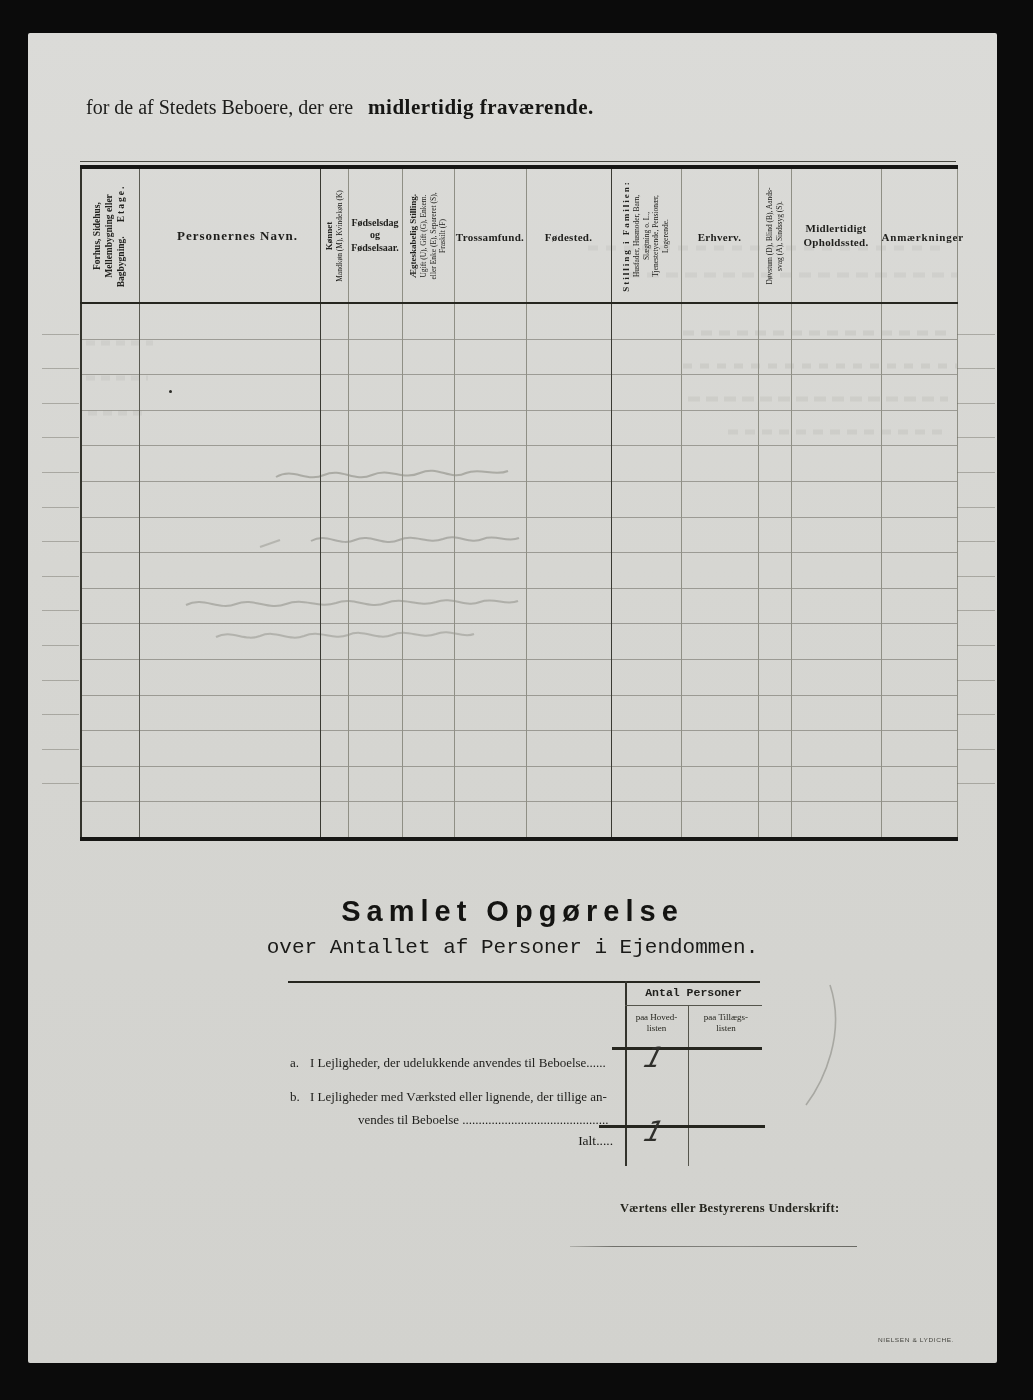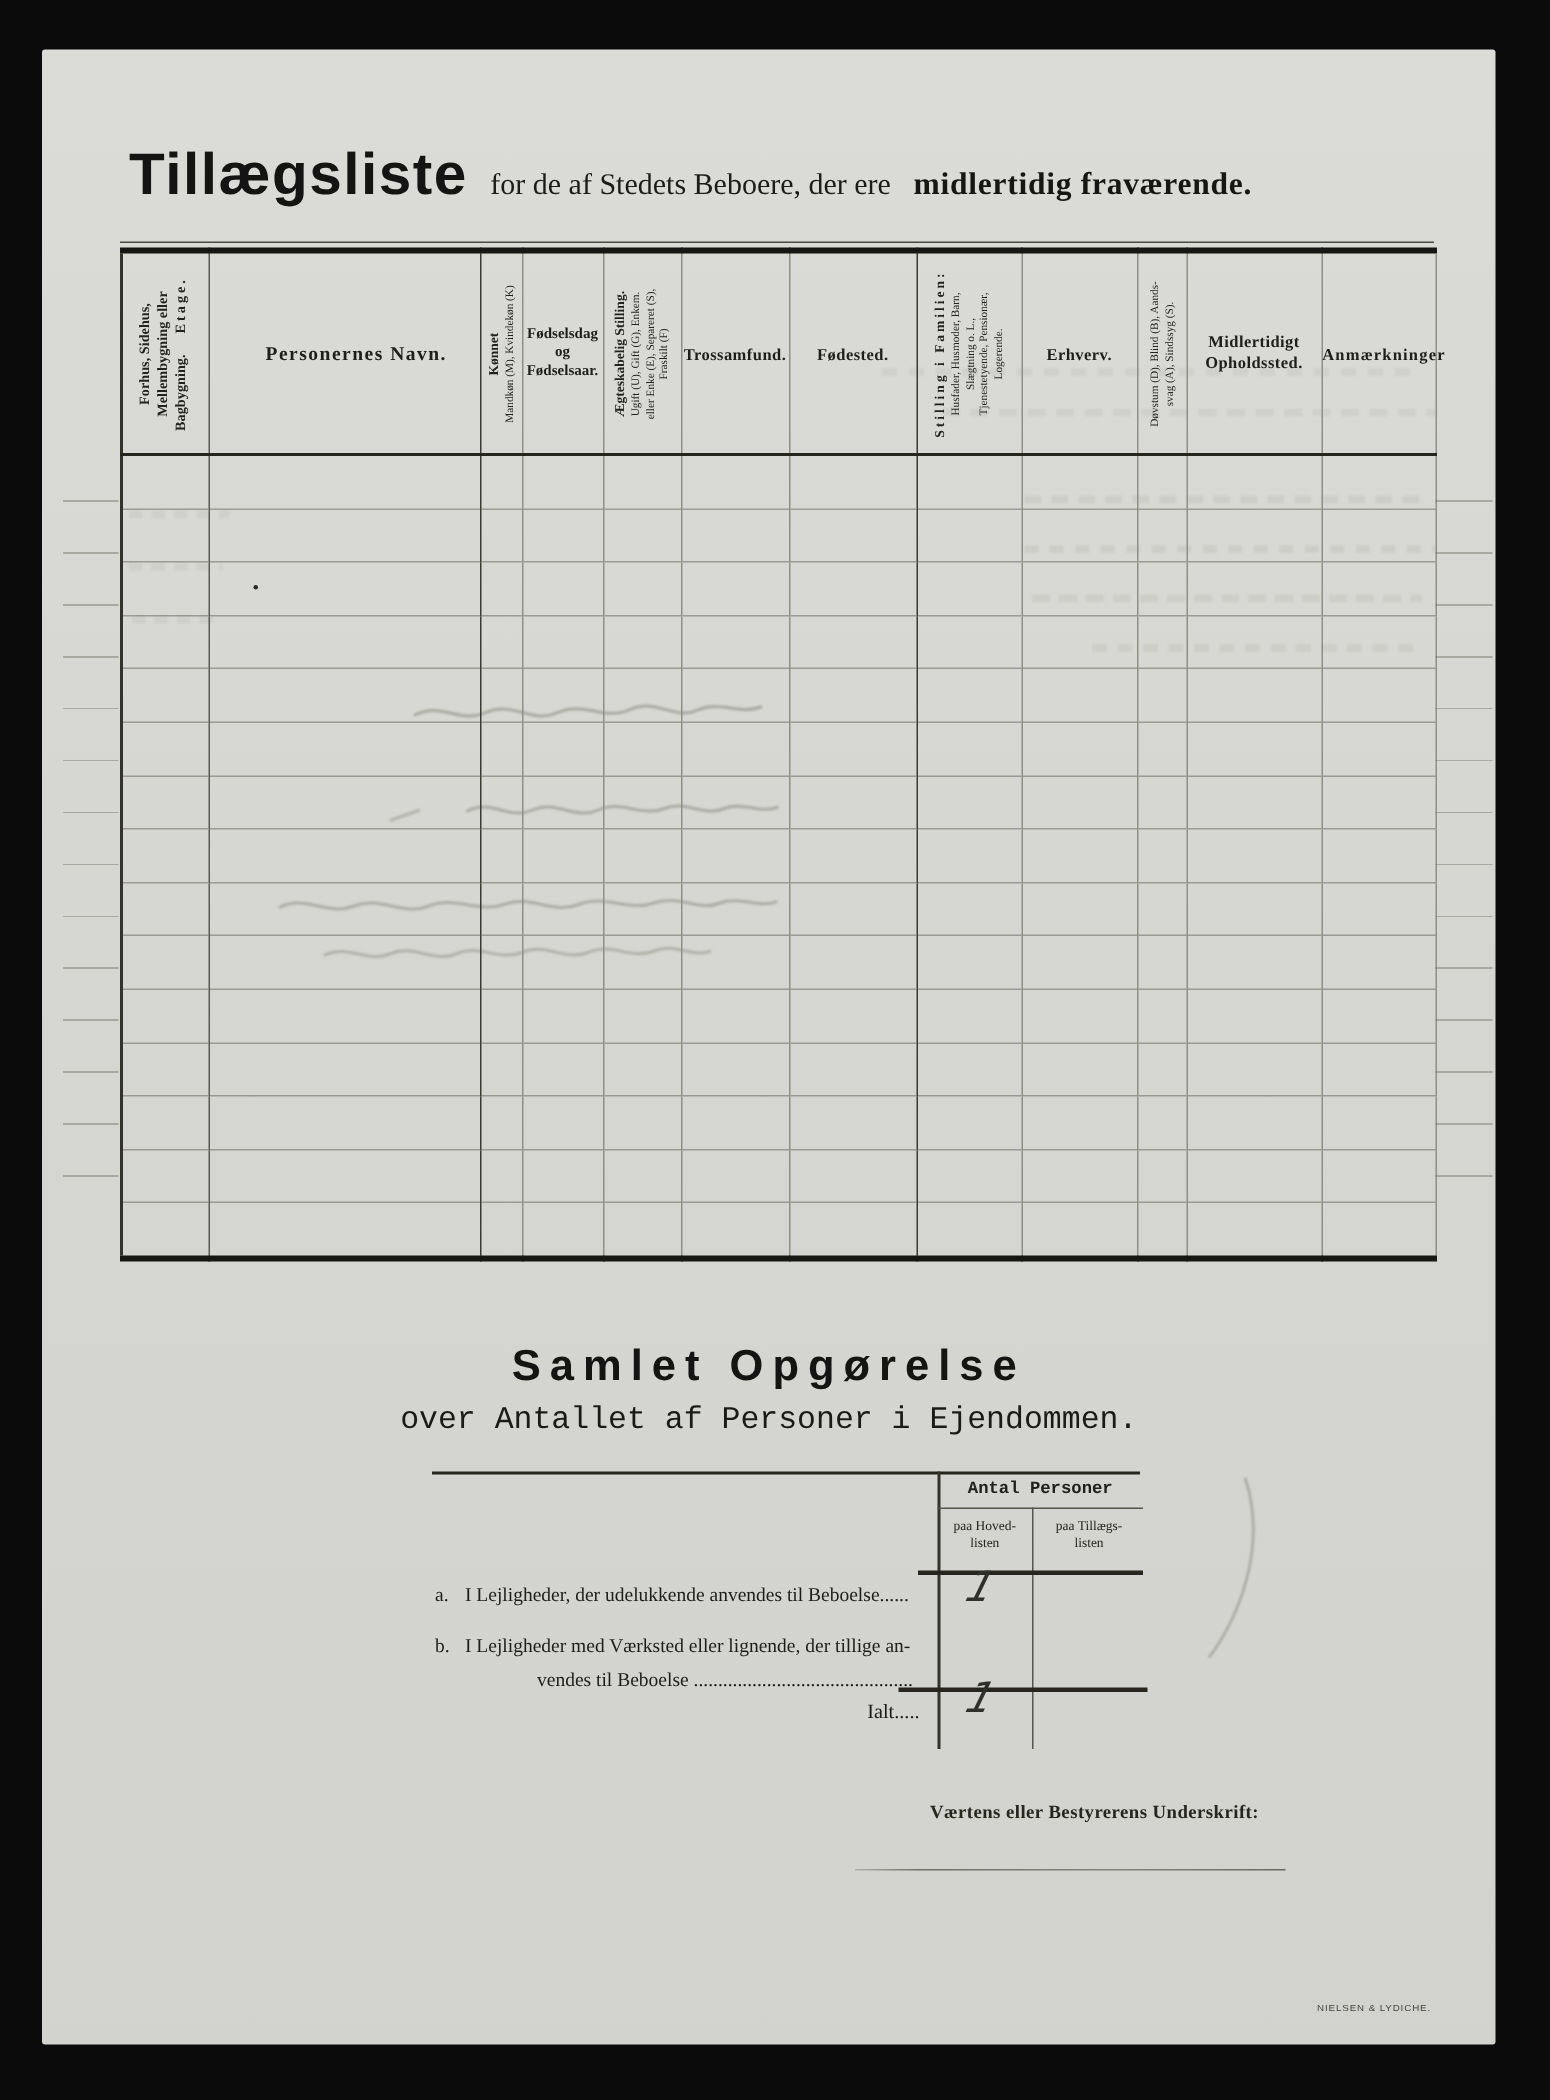--- a/index.html
+++ b/index.html
@@ -100,21 +100,20 @@
         <path opacity=".08" stroke-width="5" stroke-dasharray="10 8" d="M560 215 H 920"></path>
         <path opacity=".08" stroke-width="5" stroke-dasharray="12 7" d="M600 242 H 930"></path>
         <path opacity=".08" stroke-width="5" stroke-dasharray="9 6" d="M58 310 H 125"></path>
         <path opacity=".08" stroke-width="5" stroke-dasharray="9 6" d="M58 345 H 120"></path>
         <path opacity=".08" stroke-width="5" stroke-dasharray="9 6" d="M60 380 H 118"></path>
         <path opacity=".35" stroke-width="1.6" stroke="#55554e" d="M802 952 C 818 1000 796 1048 778 1072"></path>
       </g>
     </svg>
 
     <div class="title-row">
-      <span class="t-main">Tillægsliste</span>
       <span class="t-sub">for de af Stedets Beboere, der ere</span>
       <span class="t-sub-bold">midlertidig fraværende.</span>
     </div>
 
     <div class="thinrule"></div>
     <table class="main-table">
       <colgroup>
         <col style="width:58px">
           <col style="width:181px">
           <col style="width:28px">

